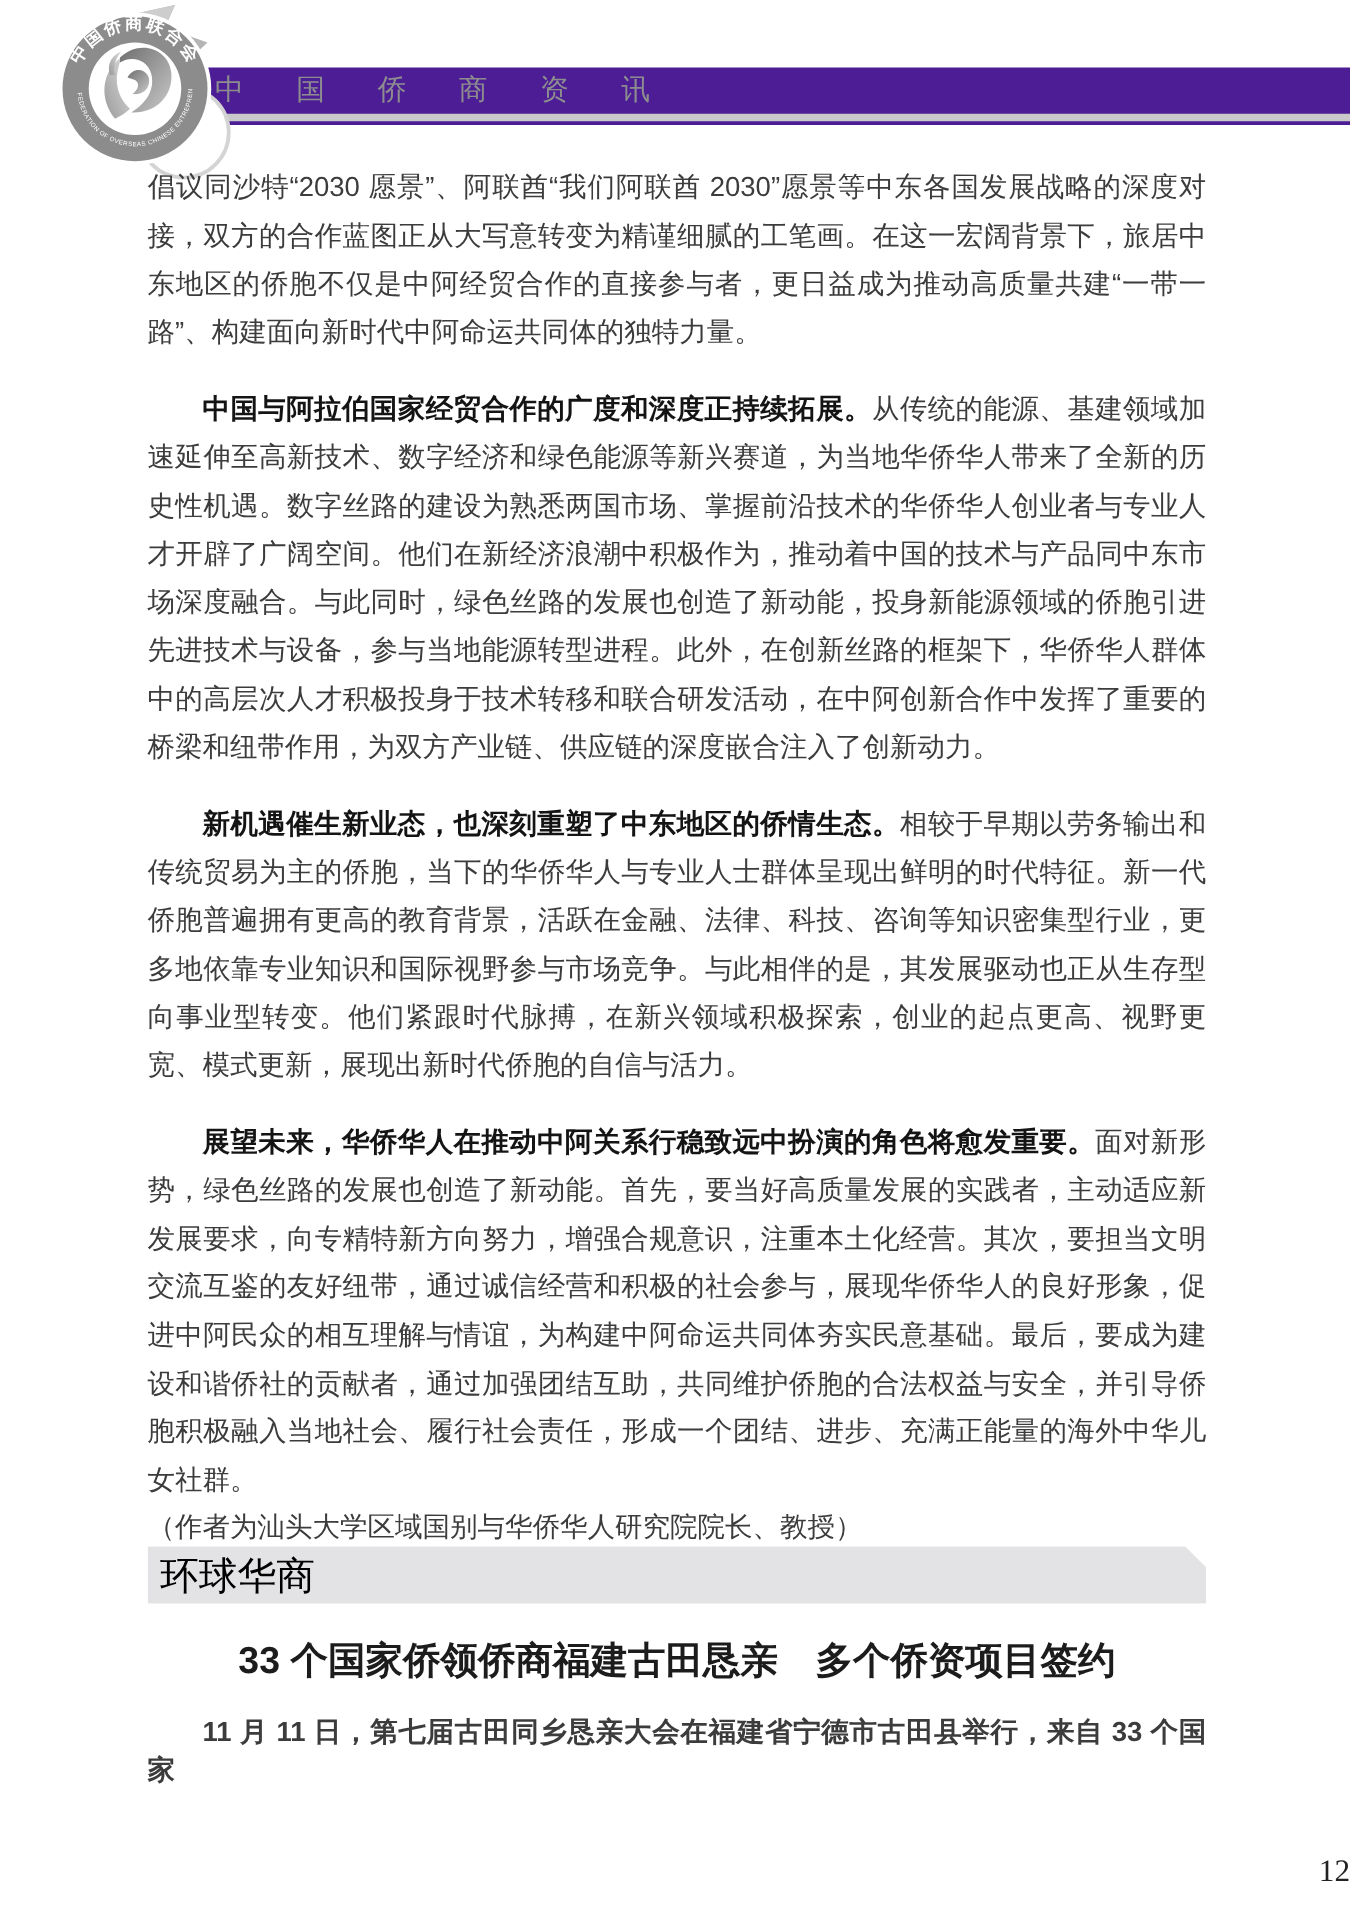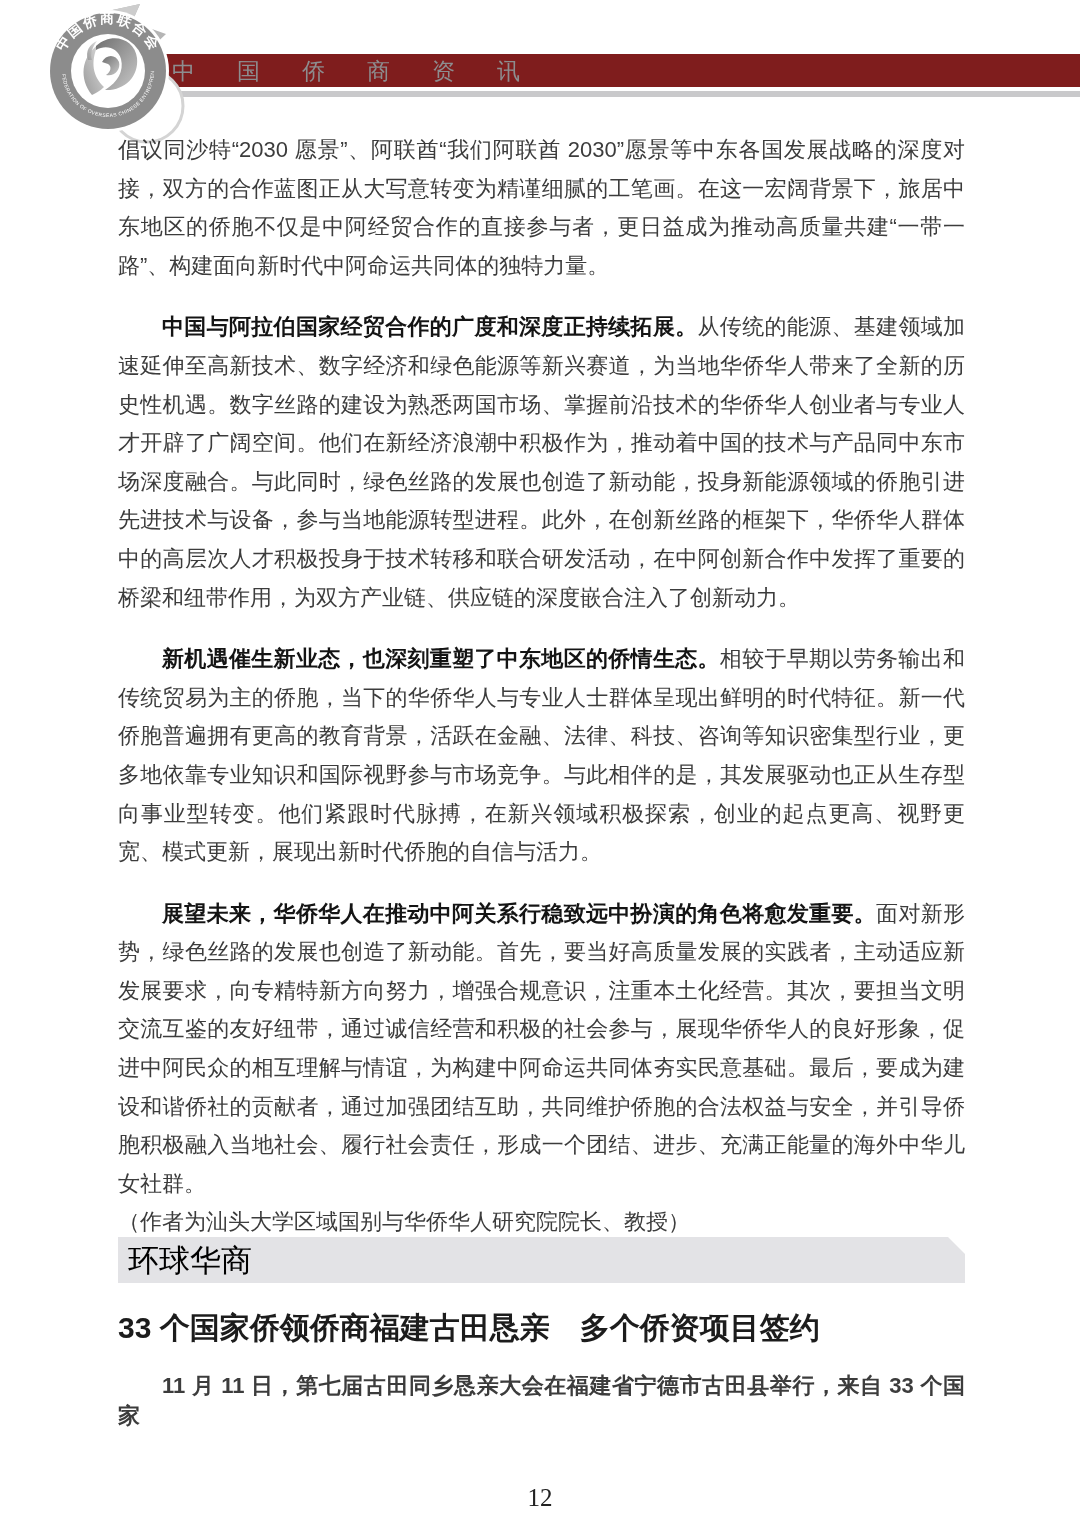--- a/index.html
+++ b/index.html
@@ -7,22 +7,22 @@
     position:relative;
     width:1080px;height:1525px;
     margin:0 auto;
     background:#ffffff;
     overflow:hidden;
     font-family:"Liberation Sans","DejaVu Sans",sans-serif;
   }
 
   
   .masthead-bar{
-    position:absolute;left:112px;top:54px;width:968px;height:33px;
-    background:#7f1d1d;
+    position:absolute;left:112px;top:54px;width:968px;height:46px;
+    background:#4c1d95;
   }
   .masthead-title{
     position:absolute;left:60px;top:0;height:33px;line-height:34px;
     font-size:23px;letter-spacing:42px;color:#8d8d8f;white-space:nowrap;
   }
   .masthead-rule{
     position:absolute;left:112px;top:91px;width:968px;height:6px;
     background:#c9c9cb;
   }
   .logo{position:absolute;left:36px;top:2px;width:220px;height:150px;}
@@ -51,33 +51,33 @@
     clip-path:polygon(0 0,calc(100% - 17px) 0,100% 17px,100% 100%,0 100%);
   }
   .section-title{
     font-family:"Liberation Serif","DejaVu Serif",serif;
     font-size:31px;line-height:47px;padding-left:10px;color:#000000;
   }
 
   
   .article2-title{
     position:absolute;left:118px;top:1308px;width:847px;
-    text-align:left;font-size:30px;font-weight:bold;color:#1c1c1c;
+    text-align:center;font-size:30px;font-weight:bold;color:#1c1c1c;
   }
   .article2-first{
     position:absolute;left:118px;top:1371px;width:847px;
     font-size:22px;line-height:30px;text-indent:2em;color:#3c3c3c;
     text-align:justify;
     font-weight:bold;
   }
 
   
   .page-number{
     position:absolute;left:0;top:1484px;width:100%;
-    text-align:center;
+    text-align:right;
     font-family:"Liberation Serif","DejaVu Serif",serif;
     font-size:25px;color:#222222;
   }
 </style>
 </head>
 <body>
 
 <div class="page">
 
   <div class="masthead-bar">

